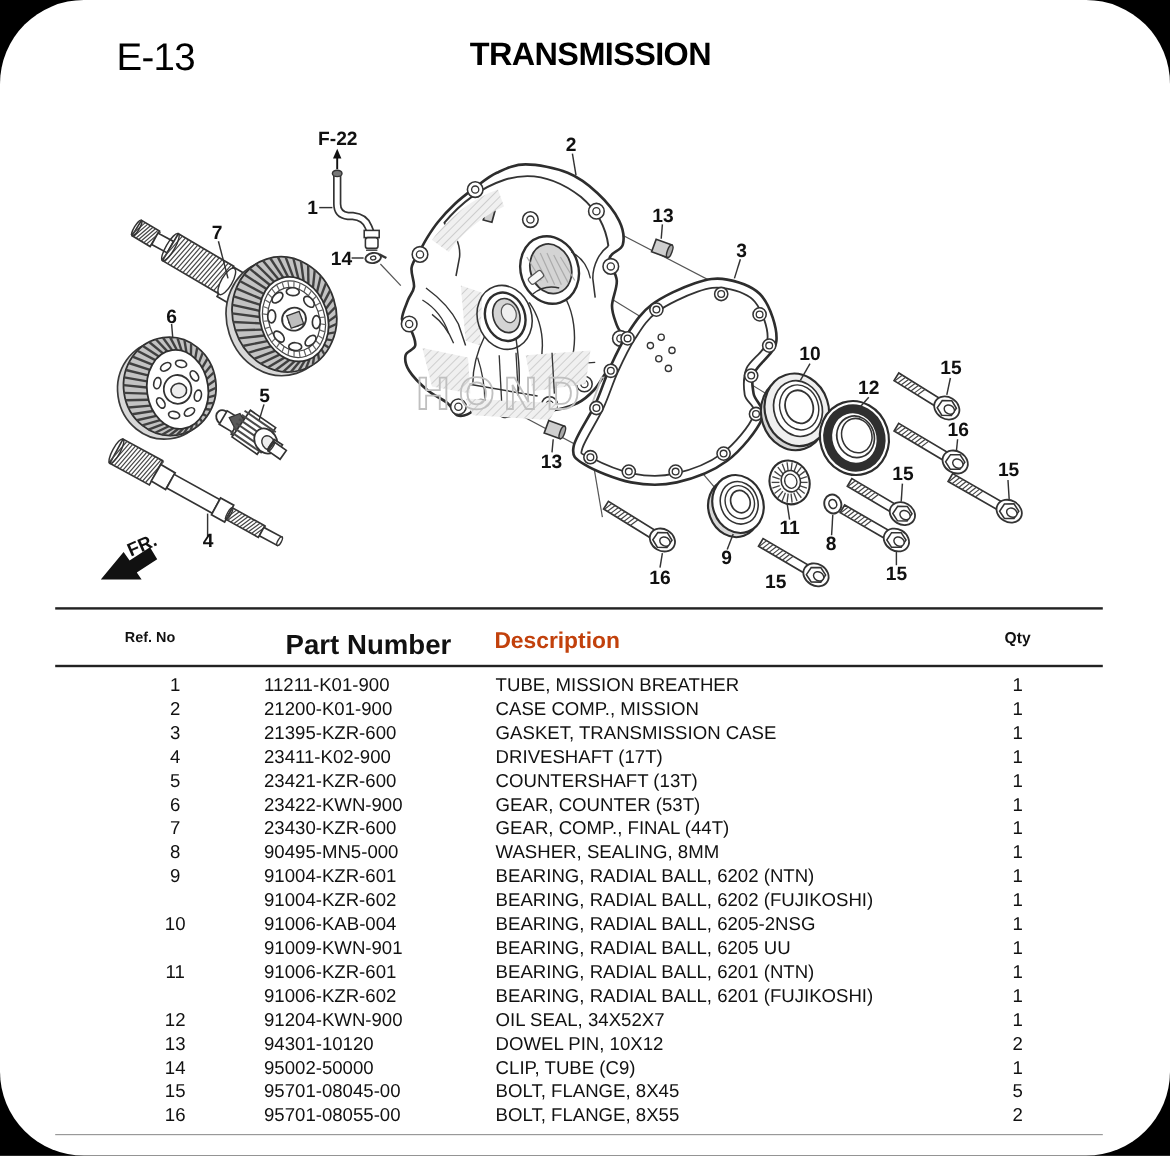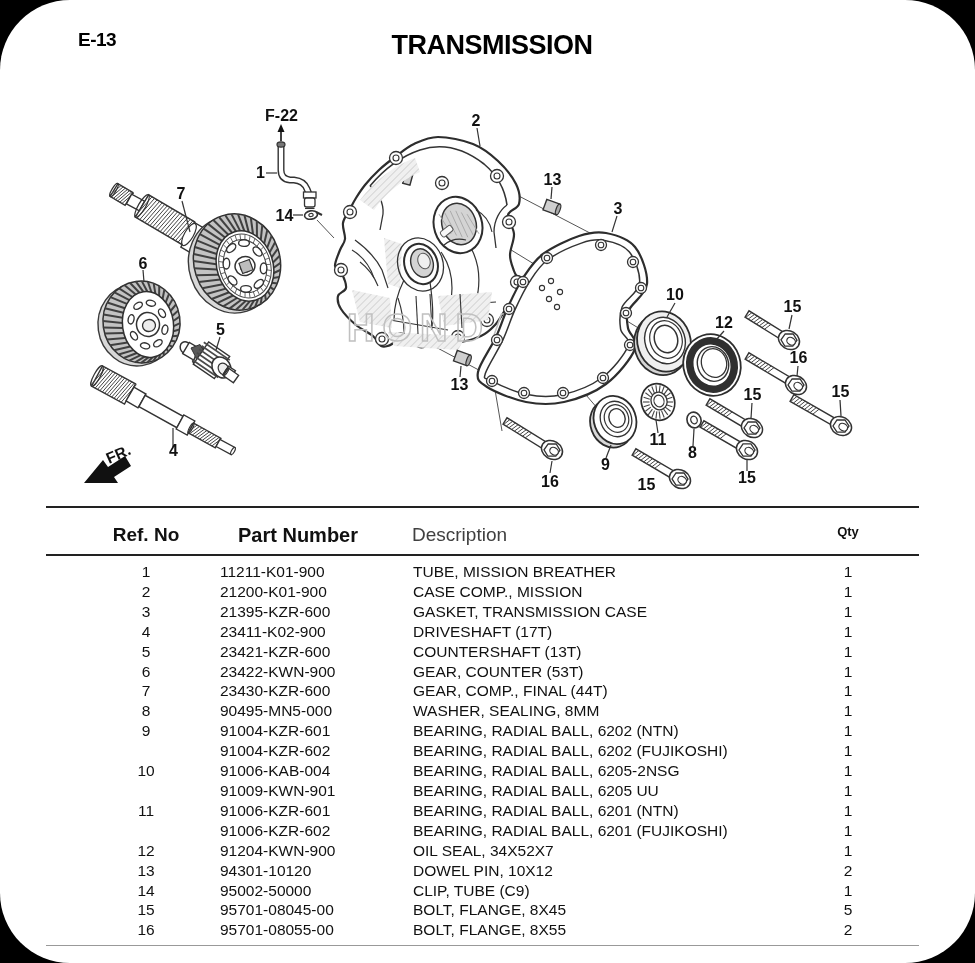--- a/index.html
+++ b/index.html
@@ -2,21 +2,21 @@
 <html><head><meta charset="utf-8"><style>
 * { margin:0; padding:0; box-sizing:border-box; }
 html,body { width:975px; height:963px; background:#000; font-family:"Liberation Sans", sans-serif; }
 .page { position:absolute; left:0; top:0; width:975px; height:963px; background:#fff; border-radius:70px; overflow:hidden; }
 .abs { position:absolute; }
 .rule { position:absolute; background:#222; }
 .rowcol { position:absolute; font-size:15.5px; line-height:19.9px; color:#111; white-space:nowrap; }
 </style></head>
 <body>
 <div class="page">
-<div class="abs" style="left:78px;top:29px;font-size:19px;font-weight:bold;letter-spacing:-0.5px;color:#000;">E-13</div>
+<div class="abs" style="left:97px;top:29px;font-size:32px;font-weight:normal;letter-spacing:-0.5px;color:#000;">E-13</div>
 <div class="abs" style="left:0;top:30px;width:984px;text-align:center;font-size:27px;font-weight:bold;letter-spacing:-0.5px;color:#000;">TRANSMISSION</div>
 <svg width="975" height="963" viewBox="0 0 975 963" style="position:absolute;left:0;top:0">
       <defs>
         <pattern id="hat" width="5" height="5" patternUnits="userSpaceOnUse" patternTransform="rotate(45)">
           <rect width="5" height="5" fill="#f0f0f0"></rect>
           <line x1="0" y1="0" x2="0" y2="5" stroke="#bdbdbd" stroke-width="1.1"></line>
         </pattern>
       </defs>
       <line x1="490.0" y1="181.0" x2="638.0" y2="258.0" stroke="#555" stroke-width="1.0"></line>
 <line x1="430.0" y1="344.0" x2="520.0" y2="392.0" stroke="#555" stroke-width="1.0"></line>
@@ -529,20 +529,20 @@
 <text x="840.5" y="397.0" font-size="16" font-weight="bold" fill="#111" text-anchor="middle">15</text>
 <text x="752.5" y="400.0" font-size="16" font-weight="bold" fill="#111" text-anchor="middle">15</text>
 <text x="747.0" y="483.0" font-size="16" font-weight="bold" fill="#111" text-anchor="middle">15</text>
 <text x="646.5" y="490.0" font-size="16" font-weight="bold" fill="#111" text-anchor="middle">15</text>
 <text x="798.5" y="363.0" font-size="16" font-weight="bold" fill="#111" text-anchor="middle">16</text>
 <text x="550.0" y="487.0" font-size="16" font-weight="bold" fill="#111" text-anchor="middle">16</text>
     </svg>
 <div class="rule" style="left:46px;top:506px;width:873px;height:2px;"></div>
 <div class="rule" style="left:46px;top:554px;width:873px;height:2px;"></div>
 <div class="rule" style="left:46px;top:945px;width:873px;height:1px;background:#999;"></div>
-<div class="abs" style="left:104px;top:524px;width:84px;text-align:center;font-size:19px;font-weight:bold;color:#111;">Ref. No</div>
-<div class="abs" style="left:238px;top:524px;font-size:20px;font-weight:bold;color:#111;">Part Number</div>
-<div class="abs" style="left:412px;top:524px;font-size:19px;font-weight:normal;color:#404040;">Description</div>
+<div class="abs" style="left:104px;top:524px;width:84px;font-size:12px;font-weight:bold;color:#111;">Ref. No</div>
+<div class="abs" style="left:238px;top:524px;font-size:23px;font-weight:bold;color:#111;">Part Number</div>
+<div class="abs" style="left:412px;top:524px;font-size:19px;font-weight:bold;color:#c2410c;">Description</div>
 <div class="abs" style="left:820px;top:524px;width:56px;text-align:center;font-size:13px;font-weight:bold;color:#111;">Qty</div>
 <div class="rowcol" style="left:104px;top:562px;width:84px;text-align:center;">1<br>2<br>3<br>4<br>5<br>6<br>7<br>8<br>9<br>&nbsp;<br>10<br>&nbsp;<br>11<br>&nbsp;<br>12<br>13<br>14<br>15<br>16</div>
 <div class="rowcol" style="left:220px;top:562px;">11211-K01-900<br>21200-K01-900<br>21395-KZR-600<br>23411-K02-900<br>23421-KZR-600<br>23422-KWN-900<br>23430-KZR-600<br>90495-MN5-000<br>91004-KZR-601<br>91004-KZR-602<br>91006-KAB-004<br>91009-KWN-901<br>91006-KZR-601<br>91006-KZR-602<br>91204-KWN-900<br>94301-10120<br>95002-50000<br>95701-08045-00<br>95701-08055-00</div>
 <div class="rowcol" style="left:413px;top:562px;">TUBE, MISSION BREATHER<br>CASE COMP., MISSION<br>GASKET, TRANSMISSION CASE<br>DRIVESHAFT (17T)<br>COUNTERSHAFT (13T)<br>GEAR, COUNTER (53T)<br>GEAR, COMP., FINAL (44T)<br>WASHER, SEALING, 8MM<br>BEARING, RADIAL BALL, 6202 (NTN)<br>BEARING, RADIAL BALL, 6202 (FUJIKOSHI)<br>BEARING, RADIAL BALL, 6205-2NSG<br>BEARING, RADIAL BALL, 6205 UU<br>BEARING, RADIAL BALL, 6201 (NTN)<br>BEARING, RADIAL BALL, 6201 (FUJIKOSHI)<br>OIL SEAL, 34X52X7<br>DOWEL PIN, 10X12<br>CLIP, TUBE (C9)<br>BOLT, FLANGE, 8X45<br>BOLT, FLANGE, 8X55</div>
 <div class="rowcol" style="left:820px;top:562px;width:56px;text-align:center;">1<br>1<br>1<br>1<br>1<br>1<br>1<br>1<br>1<br>1<br>1<br>1<br>1<br>1<br>1<br>2<br>1<br>5<br>2</div>
 </div>
 </body></html>

